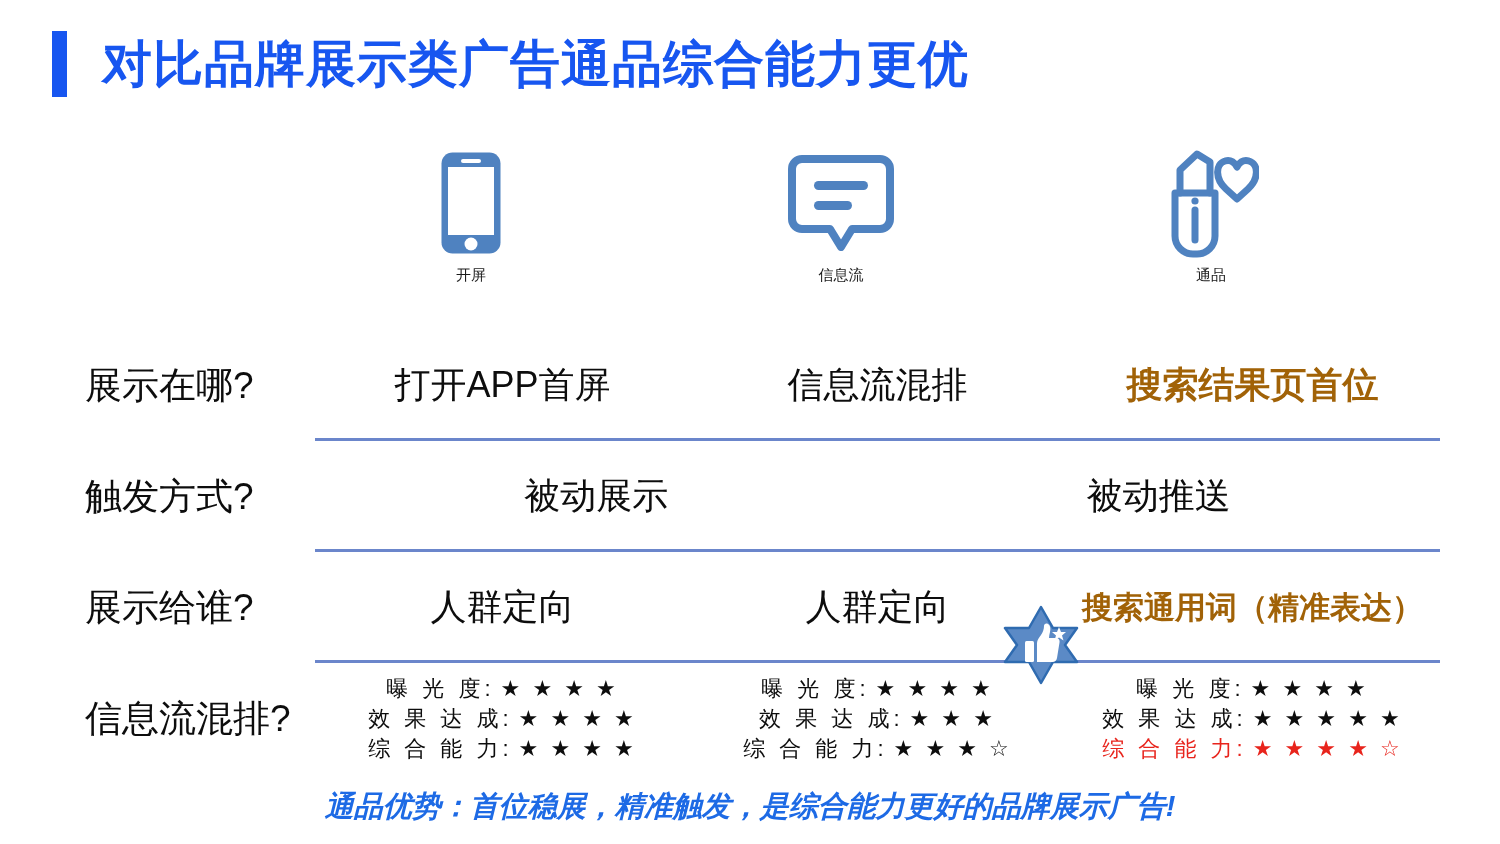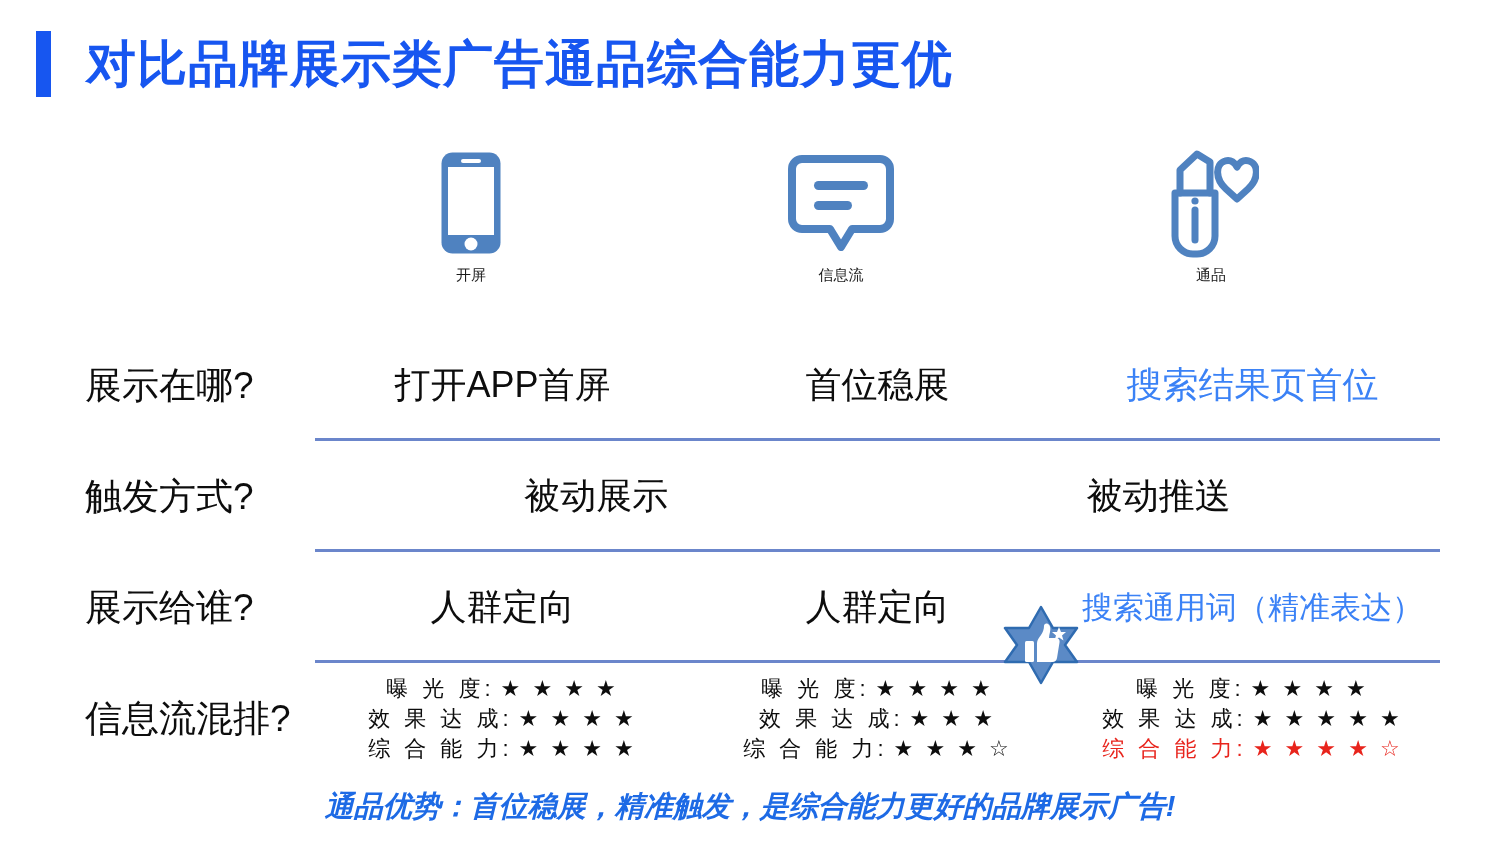--- a/index.html
+++ b/index.html
@@ -11,21 +11,21 @@
     height: 844px;
     background: #ffffff;
     font-family: "Liberation Sans", "DejaVu Sans", sans-serif;
     overflow: hidden;
     position: relative;
   }
 
   
   .title-row {
     position: absolute;
-    left: 36px;
+    left: 52px;
     top: 28px;
     display: flex;
     align-items: center;
     height: 72px;
   }
   .title-bar {
     width: 15px;
     height: 66px;
     background: #1756f0;
     flex: 0 0 auto;
@@ -99,21 +99,21 @@
   }
   .cell {
     flex: 1 1 0;
     display: flex;
     align-items: center;
     justify-content: center;
     font-size: 36px;
     color: #0d0d0d;
     white-space: nowrap;
   }
-  .cell.red { color: #3b82f6; font-weight: normal; }
+  .cell.red { color: #a16207; font-weight: bold; }
   .cell.red.big { font-size: 31px; }
 
   .divider {
     position: absolute;
     left: 255px;
     right: 0;
     bottom: 0;
     height: 3px;
     background: #6b86cb;
   }
@@ -220,21 +220,21 @@
   </div>
 
 </div>
 
 <div class="table">
 
   <div class="trow row-1">
     <div class="rlabel">展示在哪?</div>
     <div class="rcells">
       <div class="cell">打开APP首屏</div>
-      <div class="cell">首位稳展</div>
+      <div class="cell">信息流混排</div>
       <div class="cell red">搜索结果页首位</div>
     </div>
     <div class="divider"></div>
   </div>
 
   <div class="trow row-2">
     <div class="rlabel">触发方式?</div>
     <div class="rcells">
       <div class="cell">被动展示</div>
       <div class="cell">被动推送</div>

